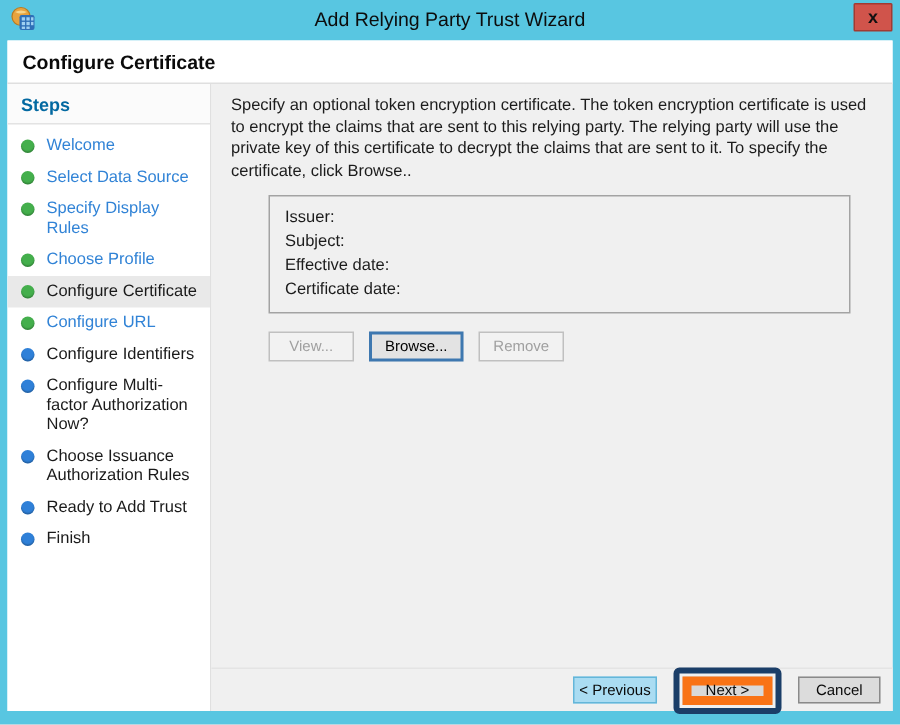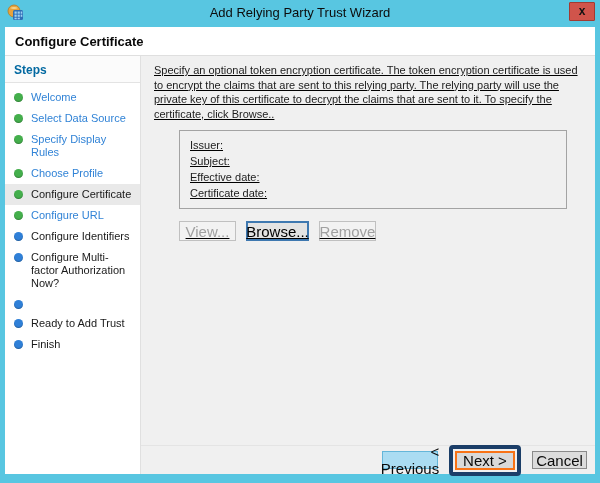--- a/index.html
+++ b/index.html
@@ -57,33 +57,33 @@
   }
   ul.steps li.b-green .bullet{background:#44AF4C;box-shadow:inset 0 -1px 1px rgba(0,0,0,.25);}
   ul.steps li.b-blue  .bullet{background:#2F80D8;box-shadow:inset 0 -1px 1px rgba(0,0,0,.25);}
   ul.steps li .step-label{color:#1a1a1a;}
   ul.steps li.link .step-label{color:#3183D6;}
   ul.steps li.current{background:#E9E9E9;}
   ul.steps li.current .step-label{color:#1a1a1a;}
 
   
   .main{flex:1;background:#F0F0F0;display:flex;flex-direction:column;min-width:0;}
-  .content{flex:1;padding:7px 14px 0 13px;text-decoration:underline;}
+  .content{flex:1;padding:7px 14px 0 13px;}
   .desc{
     font-size:11px;line-height:14.5px;color:#1c1c1c;max-width:430px;
   }
   .cert-box{
     margin:9px 14px 0 25px;border:1px solid #A3A3A3;
     padding:6px 10px 7px 10px;
   }
   .cert-box .cert-line{font-size:11px;line-height:16px;color:#1c1c1c;}
 
   .cert-btn-row{display:flex;gap:10px;margin:12px 0 0 25px;}
   .btn{
-    font-size:15px;height:20px;text-align:right;
+    font-size:10px;height:20px;text-align:right;
     display:flex;align-items:center;justify-content:center;cursor:default;
   }
   .btn-disabled{
     width:57px;background:#F2F2F2;border:1px solid #C0C0C0;color:#A0A0A0;
   }
   .btn-browse{
     width:63px;background:#E3E3E3;border:2px solid #3E78B0;color:#000;
   }
 
   
@@ -93,21 +93,21 @@
     gap:11px;padding-right:8px;background:#F0F0F0;
   }
   .btn-prev{
     width:56px;height:18px;background:#AADCF2;border:1px solid #64B6D9;color:#0a0a0a;
   }
   .next-annotation{
     border:4px solid #1B3E68;border-radius:4px;padding:2px;
     background:transparent;margin:-3px 0;
   }
   .btn-next{
-    width:60px;height:19px;background:#D9D9D9;border:2px solid #f97316;color:#0a0a0a;
+    width:60px;height:19px;background:#D9D9D9;border:6px solid #f97316;color:#0a0a0a;
   }
   .btn-cancel{
     width:55px;height:18px;background:#DCDCDC;border:1px solid #8A8A8A;color:#0a0a0a;
   }
 </style>
 </head>
 <body>
 
 <div class="window">
 
@@ -176,20 +176,21 @@
             <span class="step-label">Configure Identifiers</span>
           </li>
 
           <li class="step b-blue">
             <span class="bullet"></span>
             <span class="step-label">Configure Multi-factor Authorization Now?</span>
           </li>
 
           <li class="step b-blue">
             <span class="bullet"></span>
+            <span class="step-label">Choose Issuance Authorization Rules</span>
           </li>
 
           <li class="step b-blue">
             <span class="bullet"></span>
             <span class="step-label">Ready to Add Trust</span>
           </li>
 
           <li class="step b-blue">
             <span class="bullet"></span>
             <span class="step-label">Finish</span>

